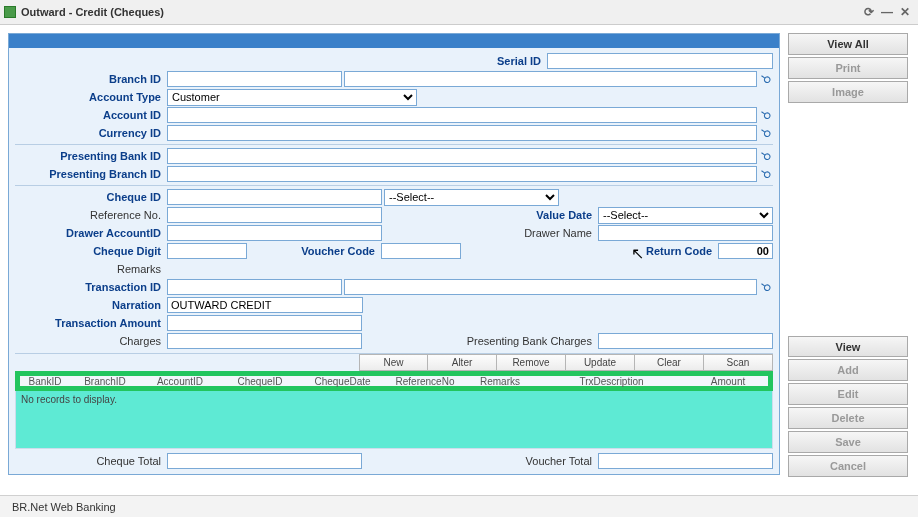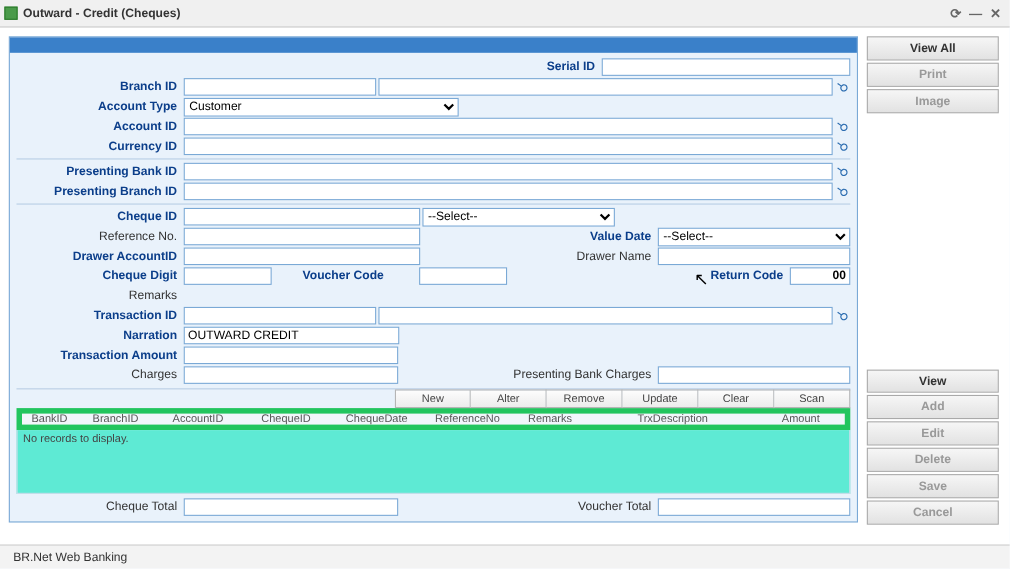--- a/index.html
+++ b/index.html
@@ -265,21 +265,21 @@
         <div class="row">
           <span class="lbl col-lbl1">Drawer AccountID</span>
           <input class="inp" style="width: 215px;">
           <span class="lbl plain" style="flex:1;">Drawer Name</span>
           <input class="inp" style="width: 175px;">
         </div>
 
         <div class="row">
           <span class="lbl col-lbl1">Cheque Digit</span>
           <input class="inp" style="width: 80px;">
-          <span class="lbl" style="width:130px;text-align:center">Voucher Code</span>
+          <span class="lbl" style="width:130px;text-align:right">Voucher Code</span>
           <input class="inp" style="width: 80px;">
           <span class="lbl" style="flex:1;text-align:right">Return Code</span>
           <input class="inp" style="width: 55px; text-align: right; font-weight: bold;" value="00">
         </div>
 
         <div class="row">
           <span class="lbl plain col-lbl1">Remarks</span>
         </div>
 
         <div class="row">

